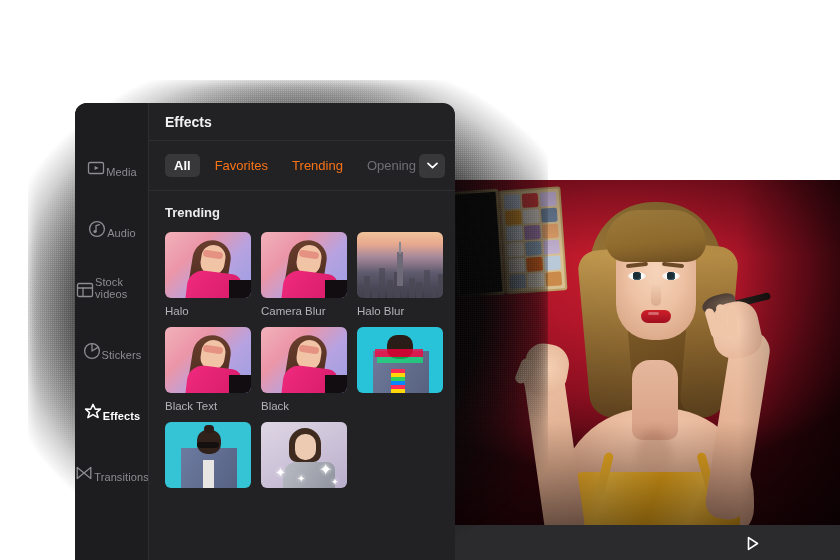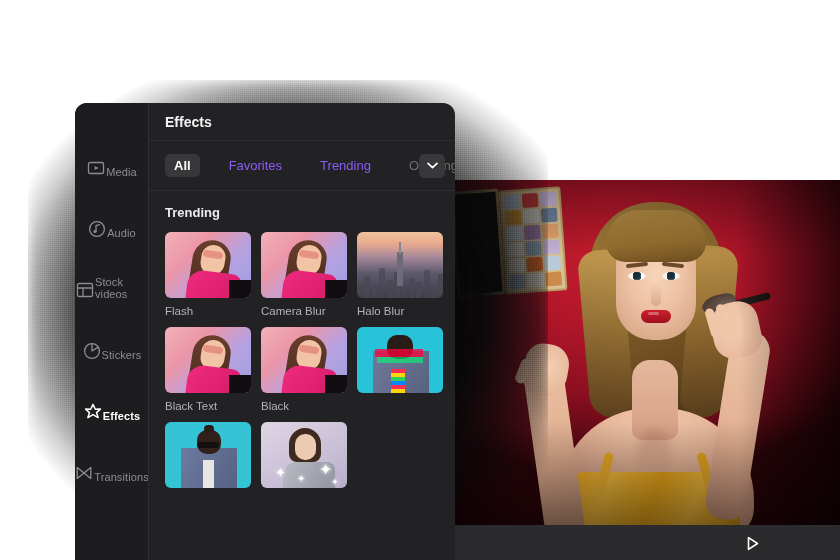--- a/index.html
+++ b/index.html
@@ -242,26 +242,26 @@
   .nav-icon { width:20px; height:20px; display:block; }
 
   
   .content { flex:1; display:flex; flex-direction:column; min-width:0; }
   .panel-header {
     height:38px; display:flex; align-items:center; padding:0 0 0 16px;
     color:#f2f2f4; font-size:14px; font-weight:bold;
     border-bottom:1px solid #2e2e31;
   }
   .tabs-row {
-    height:50px; display:flex; align-items:center; gap:20px;
+    height:50px; display:flex; align-items:center; gap:6px;
     padding:0 10px 0 16px; position:relative;
     border-bottom:1px solid #2e2e31;
   }
   .tab {
-    font-size:13px; color:#8b5cf6; padding:4px 9px; border-radius:5px;
+    font-size:13px; color:#f97316; padding:4px 9px; border-radius:5px;
     white-space:nowrap; cursor:pointer;
   }
   .tab.active { background:#38383b; color:#ffffff; font-weight:bold; }
   .tab.faded { color:#6f6f76; }
   .tabs-more {
     position:absolute; right:10px; top:50%; transform:translateY(-50%);
     width:26px; height:24px; background:#38383b; border-radius:5px;
     display:flex; align-items:center; justify-content:center; cursor:pointer;
   }
 
@@ -498,21 +498,21 @@
             <div class="cell">
               <div class="thumb">
                 <div class="t-girlpink">
                   <div class="gp-hair"></div>
                   <div class="gp-face"></div>
                   <div class="gp-glass"></div>
                   <div class="gp-body"></div>
                   <div class="gp-dark"></div>
                 </div>
               </div>
-              <div class="cell-label">Flash</div>
+              <div class="cell-label">Halo</div>
             </div>
             <div class="cell">
               <div class="thumb">
                 <div class="t-girlpink">
                   <div class="gp-hair"></div>
                   <div class="gp-face"></div>
                   <div class="gp-glass"></div>
                   <div class="gp-body"></div>
                   <div class="gp-dark"></div>
                 </div>

